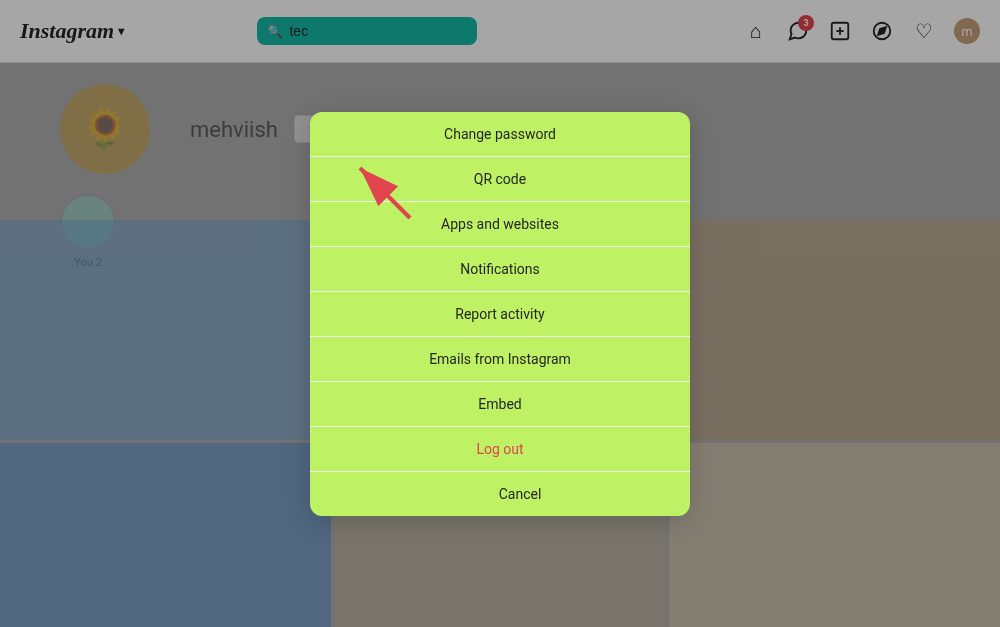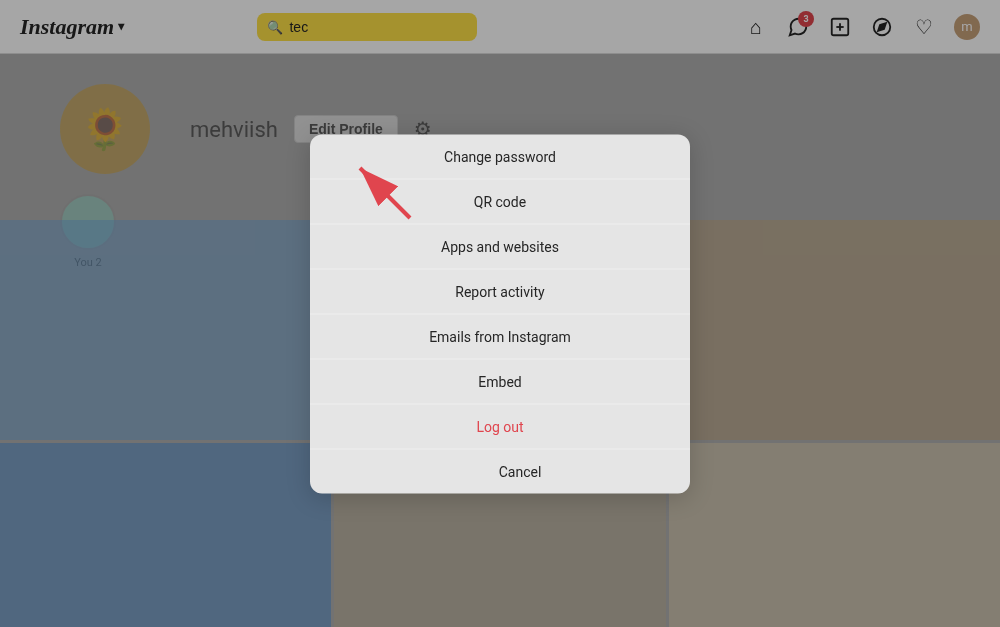--- a/index.html
+++ b/index.html
@@ -19,21 +19,21 @@
       background: #fafafa;
       filter: brightness(0.7);
       z-index: 0;
     }
 
     .top-nav {
       position: absolute;
       top: 0;
       left: 0;
       right: 0;
-      height: 54px;
+      height: 63px;
       background: #fff;
       border-bottom: 1px solid #dbdbdb;
       display: flex;
       align-items: center;
       padding: 0 20px;
       z-index: 1;
     }
 
     .nav-logo {
       font-size: 22px;
@@ -51,21 +51,21 @@
       font-style: normal;
       color: #262626;
     }
 
     .nav-search {
       margin: 0 auto;
       position: relative;
     }
 
     .nav-search input {
-      background: #fde047;
+      background: #14b8a6;
       border: none;
       border-radius: 8px;
       padding: 6px 12px 6px 32px;
       font-size: 14px;
       color: #262626;
       width: 220px;
       outline: none;
     }
 
     .nav-search-icon {
@@ -229,21 +229,21 @@
       background: rgba(0,0,0,0.35);
       z-index: 2;
     }
 
     
     .modal {
       position: absolute;
       top: 50%;
       left: 50%;
       transform: translate(-50%, -50%);
-      background: #e5e5e5;
+      background: #bef264;
       border-radius: 12px;
       width: 380px;
       z-index: 10;
       box-shadow: 0 4px 24px rgba(0,0,0,0.18);
       overflow: hidden;
     }
 
     .modal-item {
       display: flex;
       align-items: center;
@@ -360,20 +360,23 @@
   <div class="modal-item">
     <span>Change password</span>
   </div>
   <div class="modal-item">
     <span>QR code</span>
   </div>
   <div class="modal-item">
     <span>Apps and websites</span>
   </div>
   <div class="modal-item">
+    <span>Notifications</span>
+  </div>
+  <div class="modal-item">
     <span>Report activity</span>
   </div>
   <div class="modal-item">
     <span>Emails from Instagram</span>
   </div>
   <div class="modal-item">
     <span>Embed</span>
   </div>
   <div class="modal-item logout">
     <span>Log out</span>

